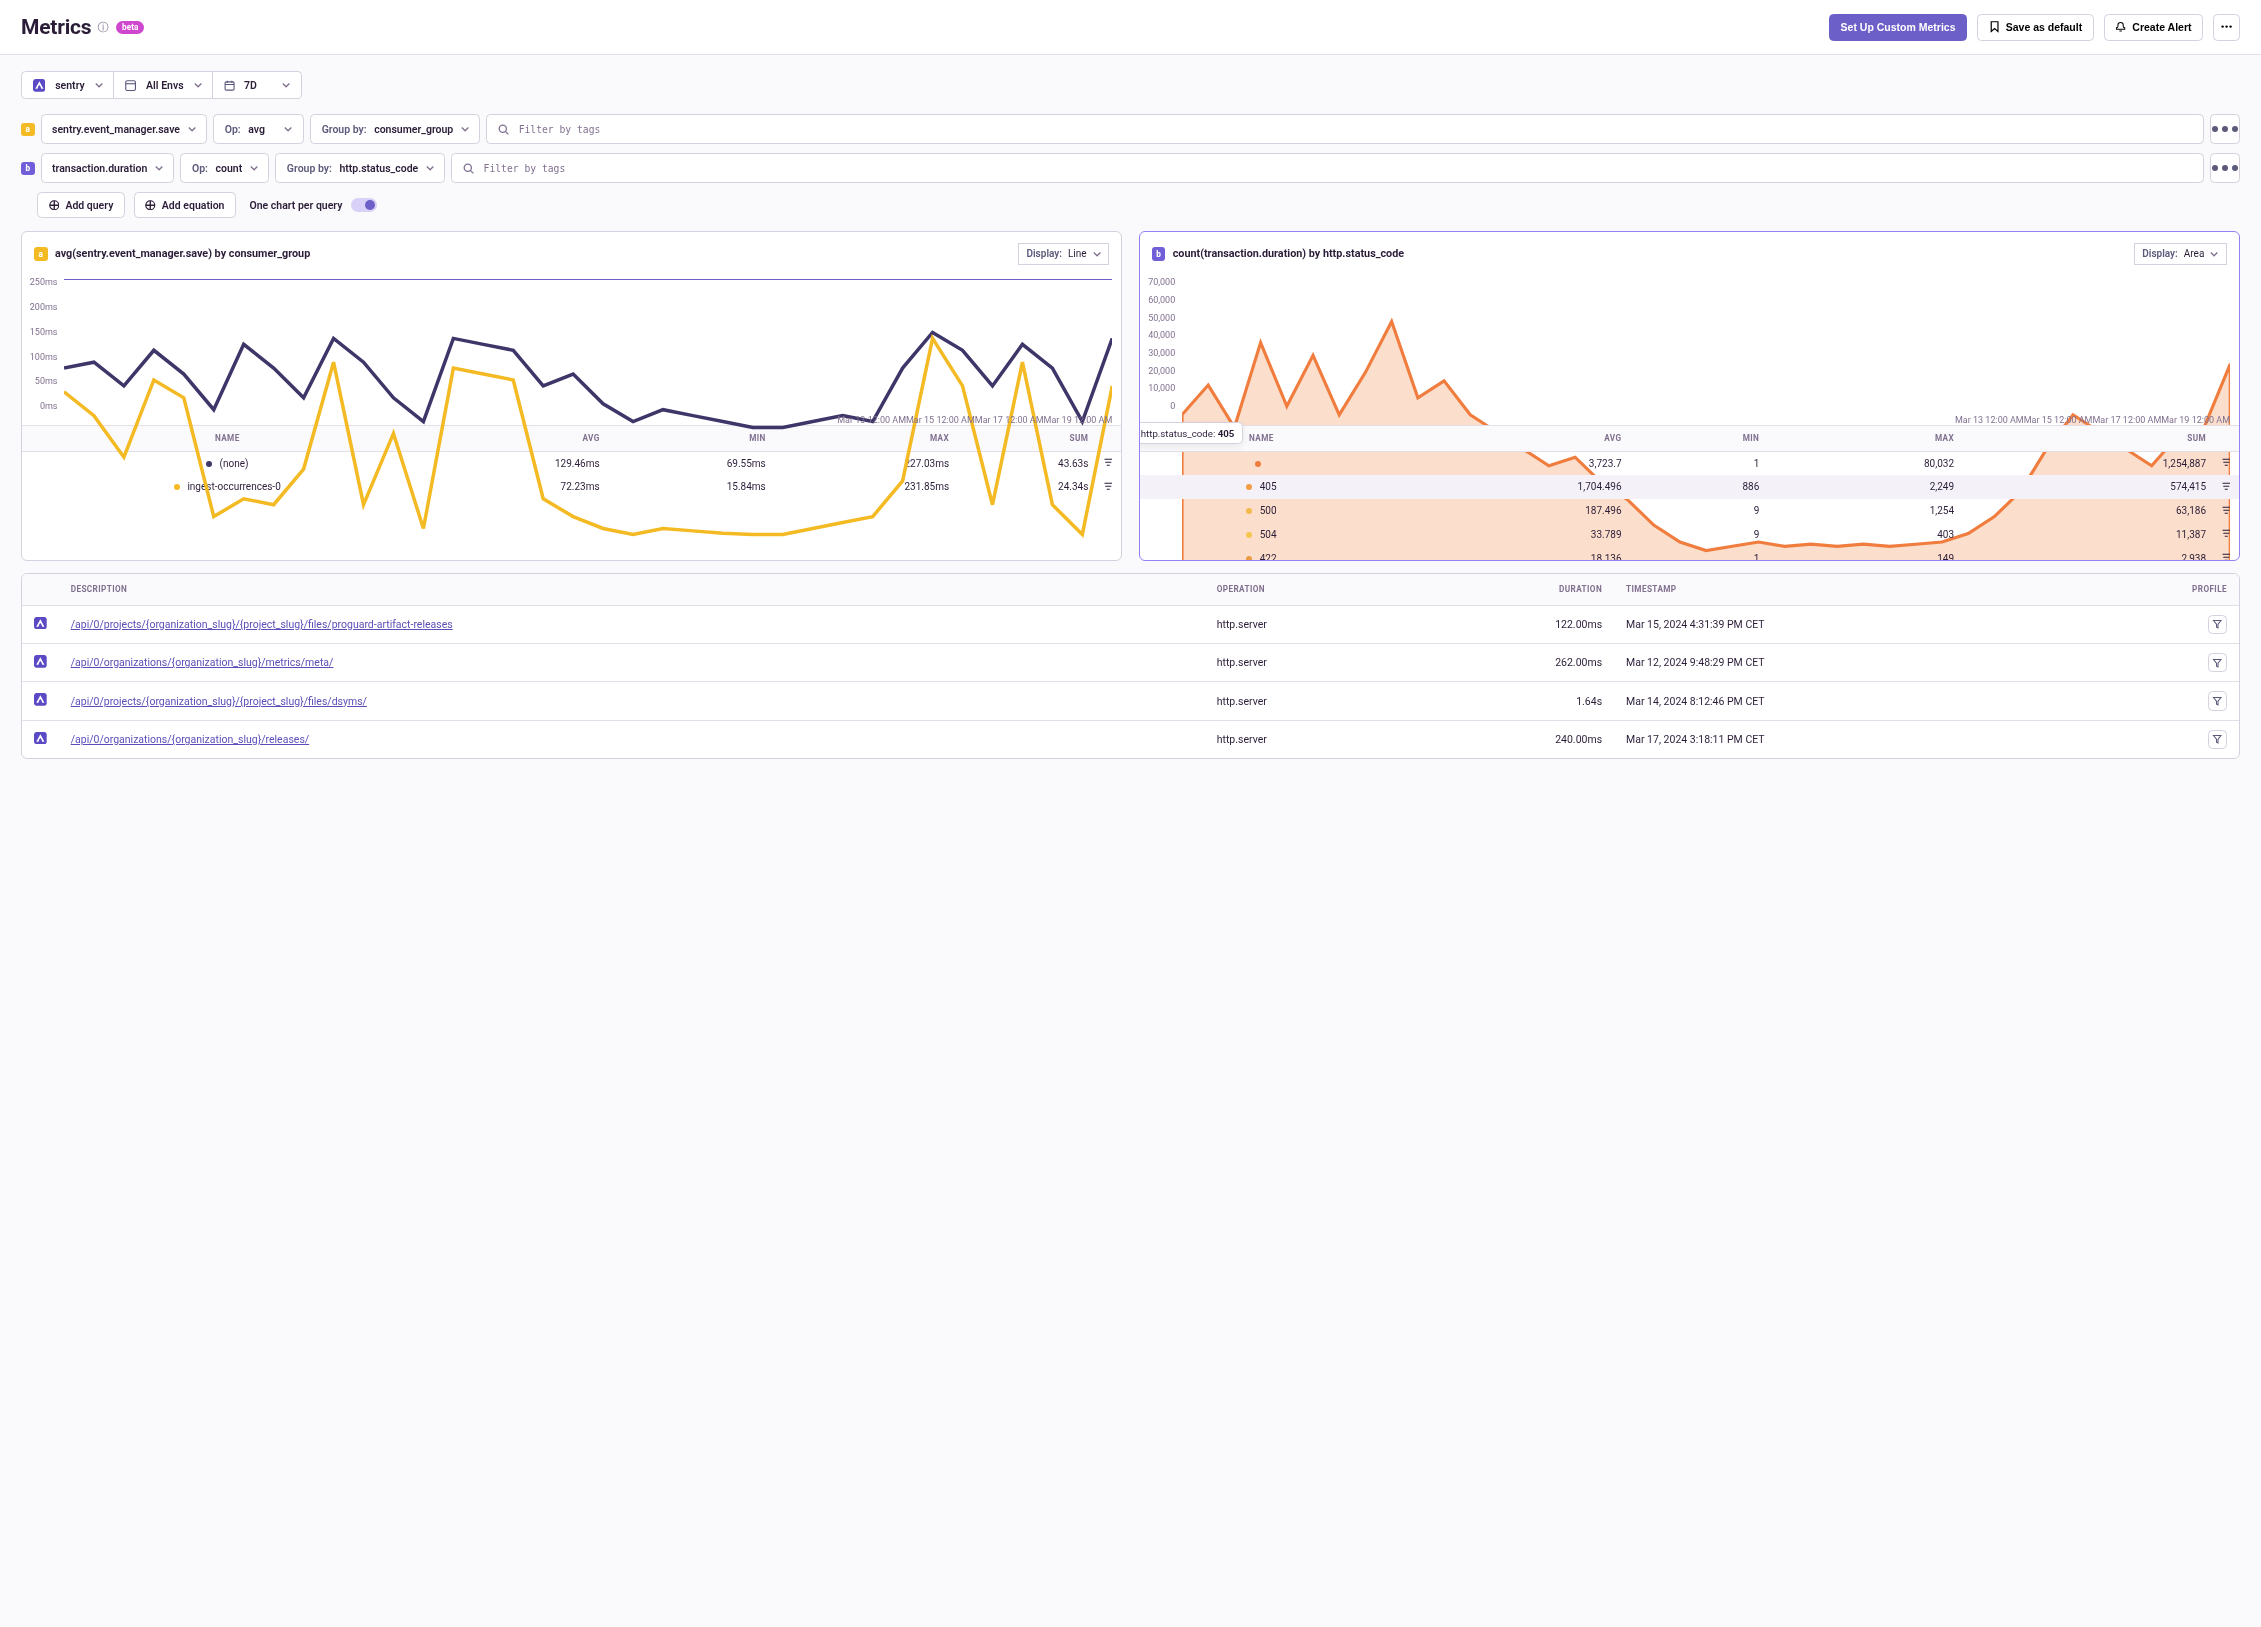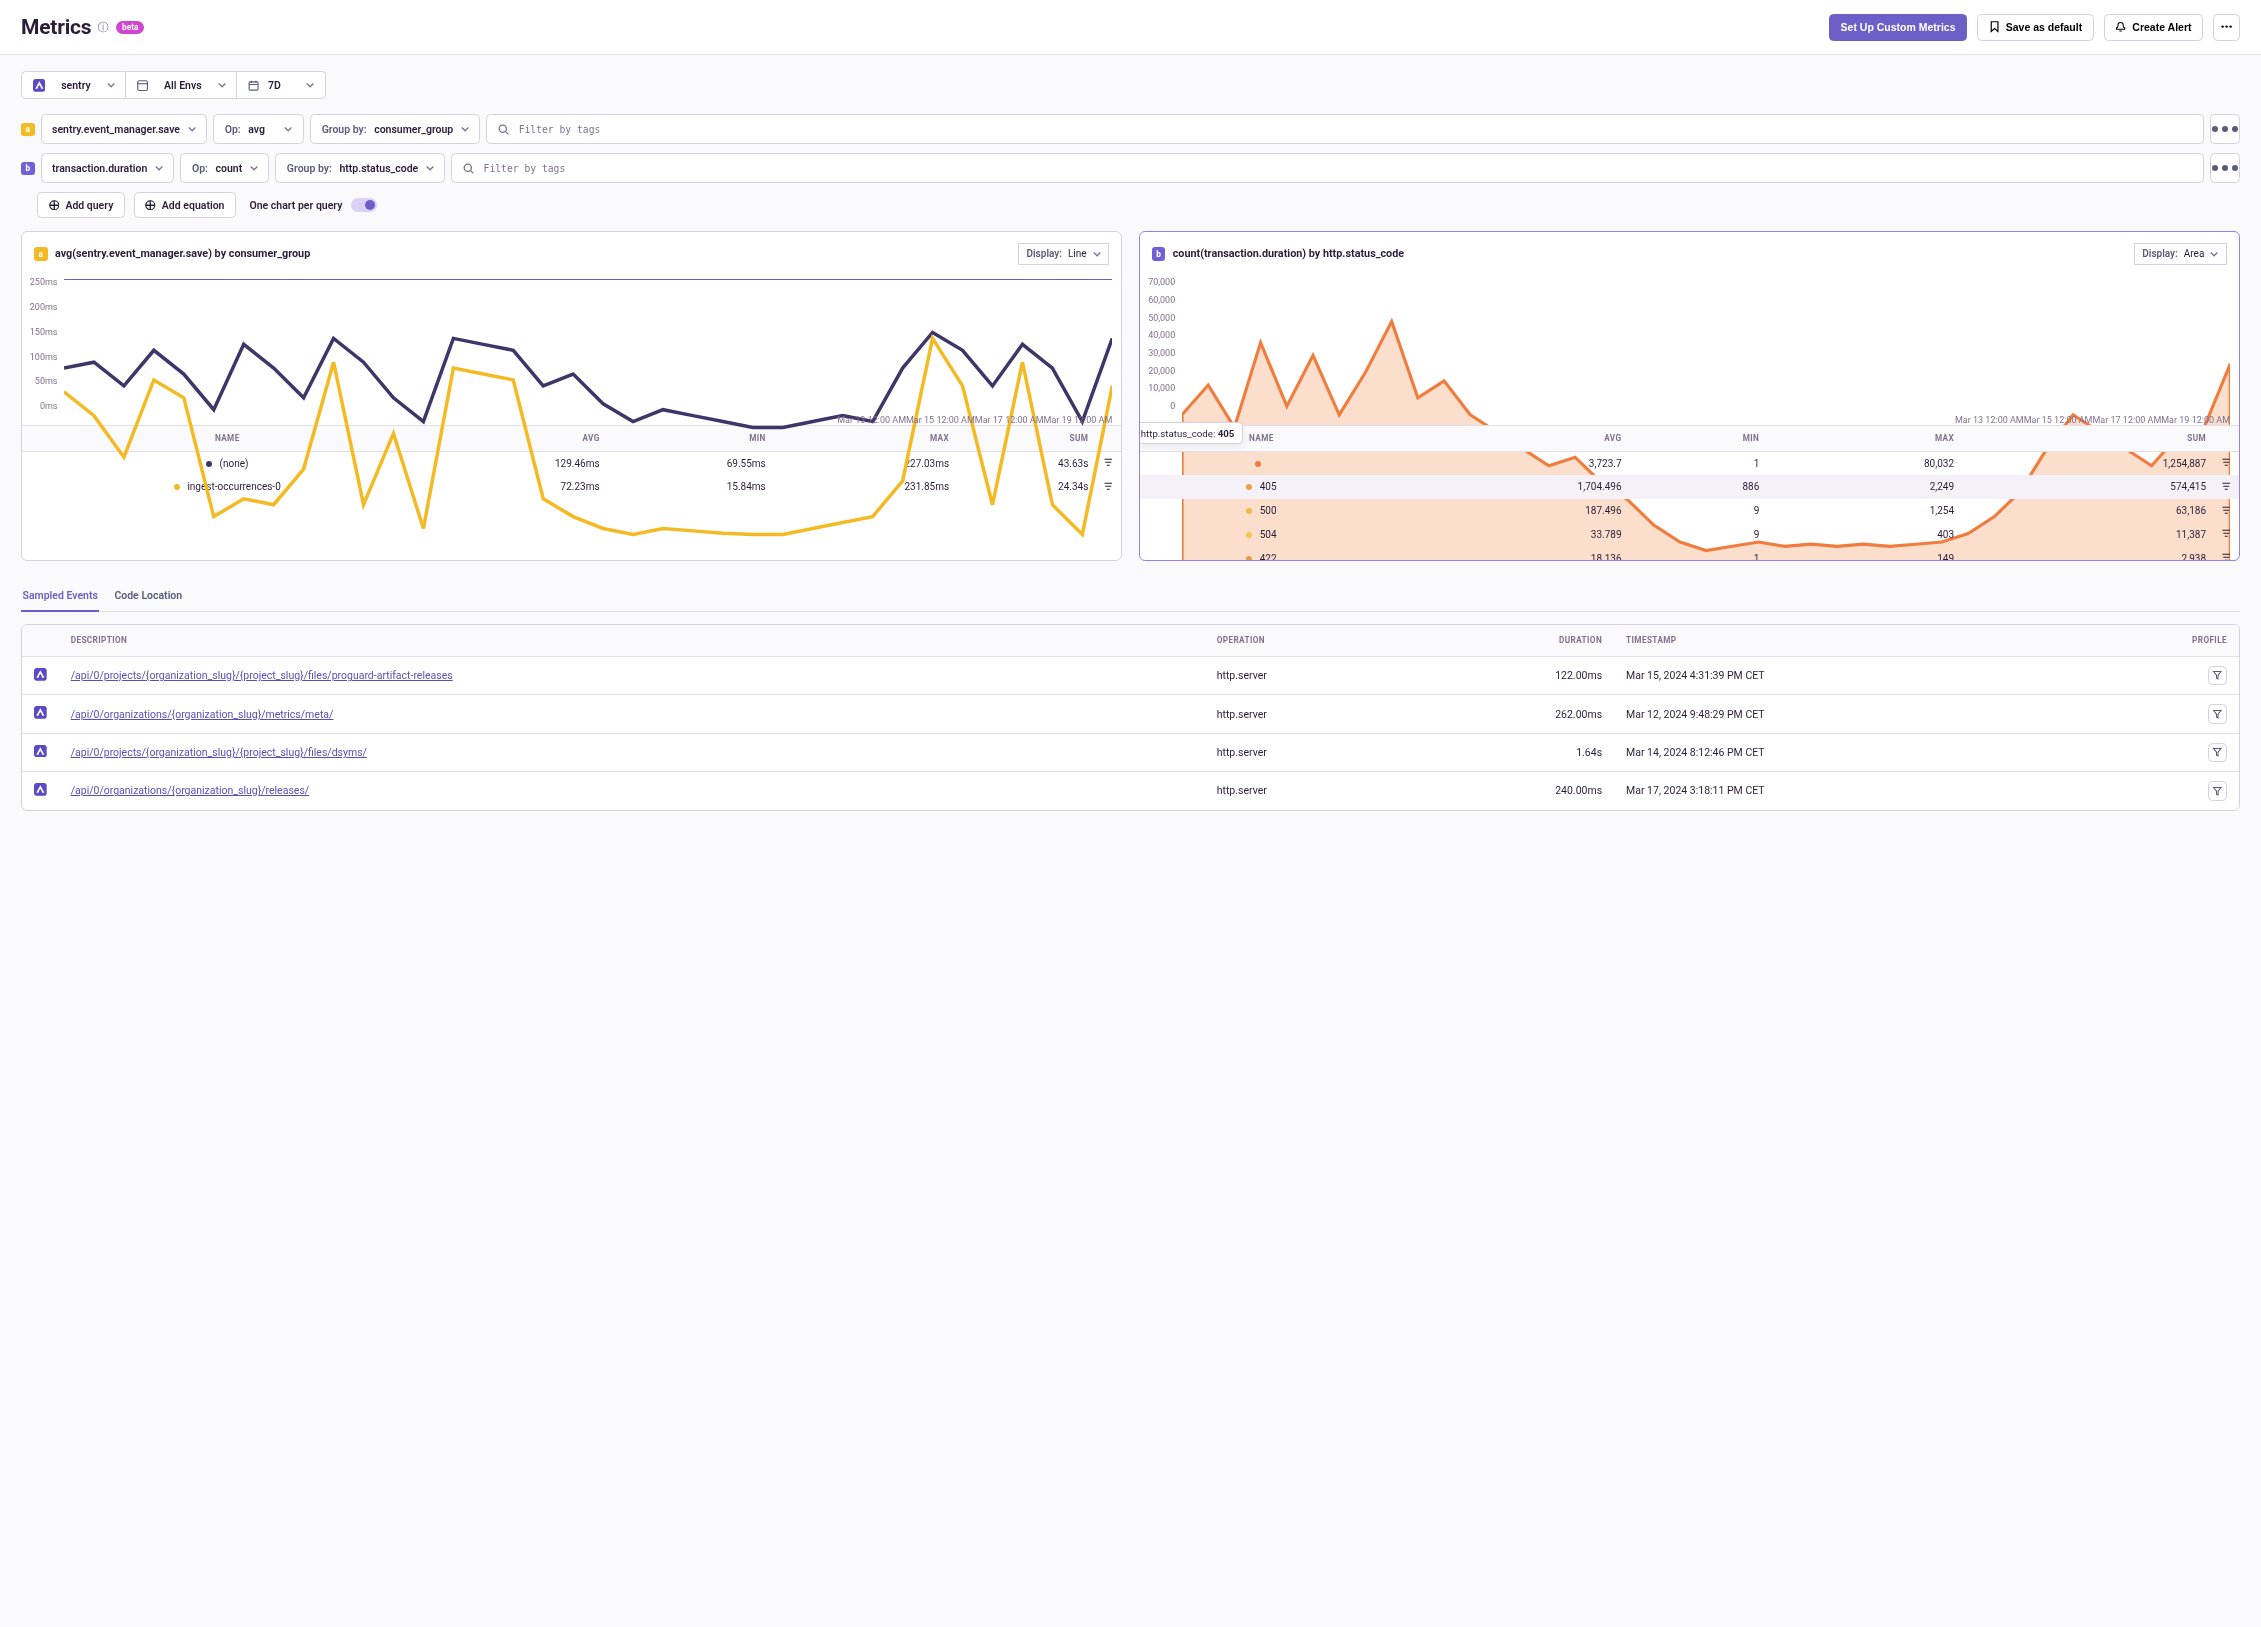--- a/index.html
+++ b/index.html
@@ -22,21 +22,21 @@
 .help{margin-left:6px;color:var(--gray-light);font-size:11.2px;}
 .beta{margin-left:7.5px;background:#D047CF;color:#fff;font-size:8.2px;font-weight:700;padding:1.5px 6px;border-radius:6.7px;}
 .spacer{flex:1;}
 .btn{display:inline-flex;align-items:center;gap:6px;height:27px;padding:0 10.5px;border:0.7px solid var(--border2);background:#fff;border-radius:4.5px;font-size:10.5px;font-weight:600;cursor:pointer;}
 .btn svg{width:11.2px;height:11.2px;}
 .btn-purple{background:var(--purple);border-color:var(--purple);color:#fff;}
 .btn-icon{width:27px;justify-content:center;padding:0;}
 .toolbar{display:flex;gap:10px;margin-left:4.5px;}
 .page{padding:16.4px 21px 22.4px;}
 .filters{display:flex;gap:0;margin-bottom:15px;}
-.seg{display:flex;align-items:center;gap:16px;height:28px;padding:0 10.5px;border:0.7px solid var(--border2);background:#fff;font-size:10.5px;font-weight:600;}
+.seg{display:flex;align-items:center;gap:10px;height:28px;padding:0 10.5px;border:0.7px solid var(--border2);background:#fff;font-size:10.5px;font-weight:600;}
 .seg:first-child{border-radius:4.5px 0 0 4.5px;}
 .seg:last-child{border-radius:0 4.5px 4.5px 0;}
 .seg + .seg{border-left:none;}
 .seg.double{gap:9px;}
 .chev{width:8.2px;height:8.2px;color:var(--gray-light);}
 .project-icon{width:12.7px;height:12.7px;border-radius:2.2px;}
 .cal-icon{width:11.2px;height:11.2px;color:var(--gray-text);}
 .query-row{display:flex;align-items:center;gap:6px;margin-bottom:9px;}
 .badge{width:13.5px;height:13.5px;border-radius:3px;display:inline-flex;align-items:center;justify-content:center;font-size:8.2px;font-weight:800;color:#fff;flex:none;}
 .badge-a{background:var(--badge1);}
@@ -452,24 +452,20 @@
                 <td class="row-more"><svg width="10.5" height="10.5" viewBox="0 0 14 14">
                     <use href="#bars"></use>
                   </svg></td>
               </tr>
             </tbody>
         </table>
       </div>
     </div>
   </div>
 
-  <div class="tabs">
-    <div class="tab active">Sampled Events</div>
-    <div class="tab">Code Location</div>
-  </div>
 
   <div class="events">
     <table>
       <thead>
           <tr>
         <th style="width:30px"></th>
         <th>DESCRIPTION</th>
         <th>OPERATION</th>
         <th class="num">DURATION</th>
         <th>TIMESTAMP</th>

